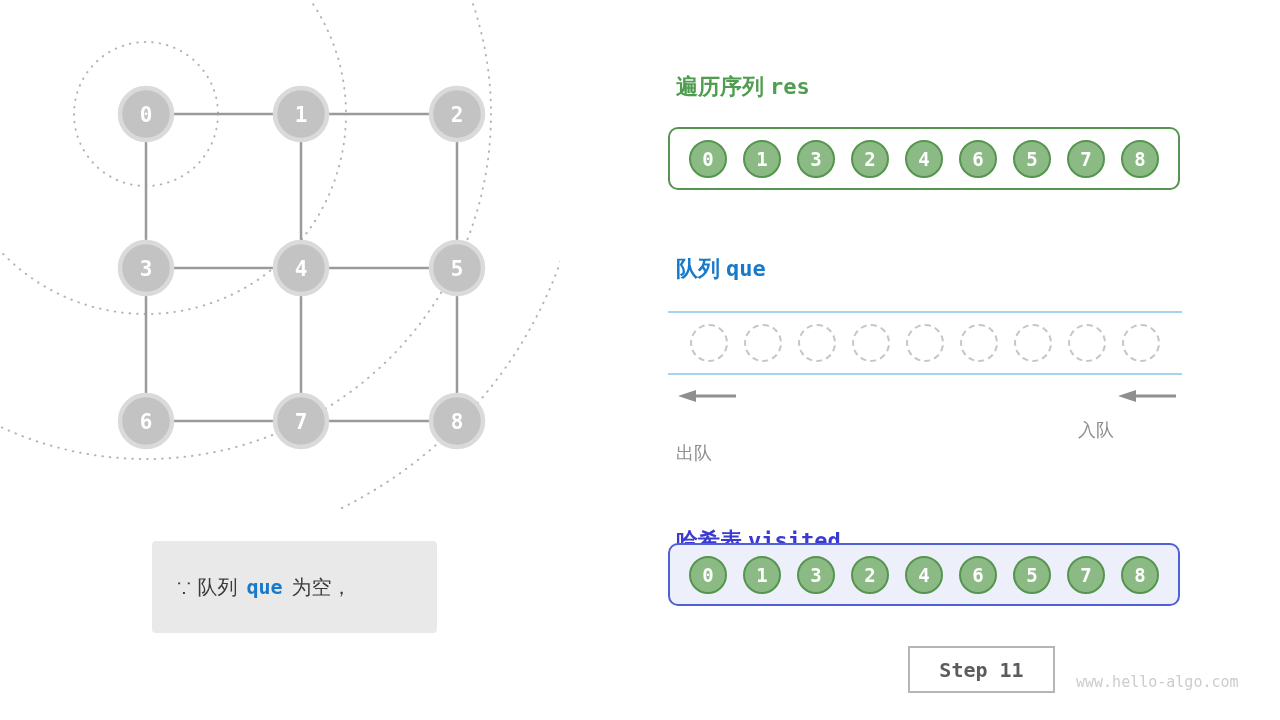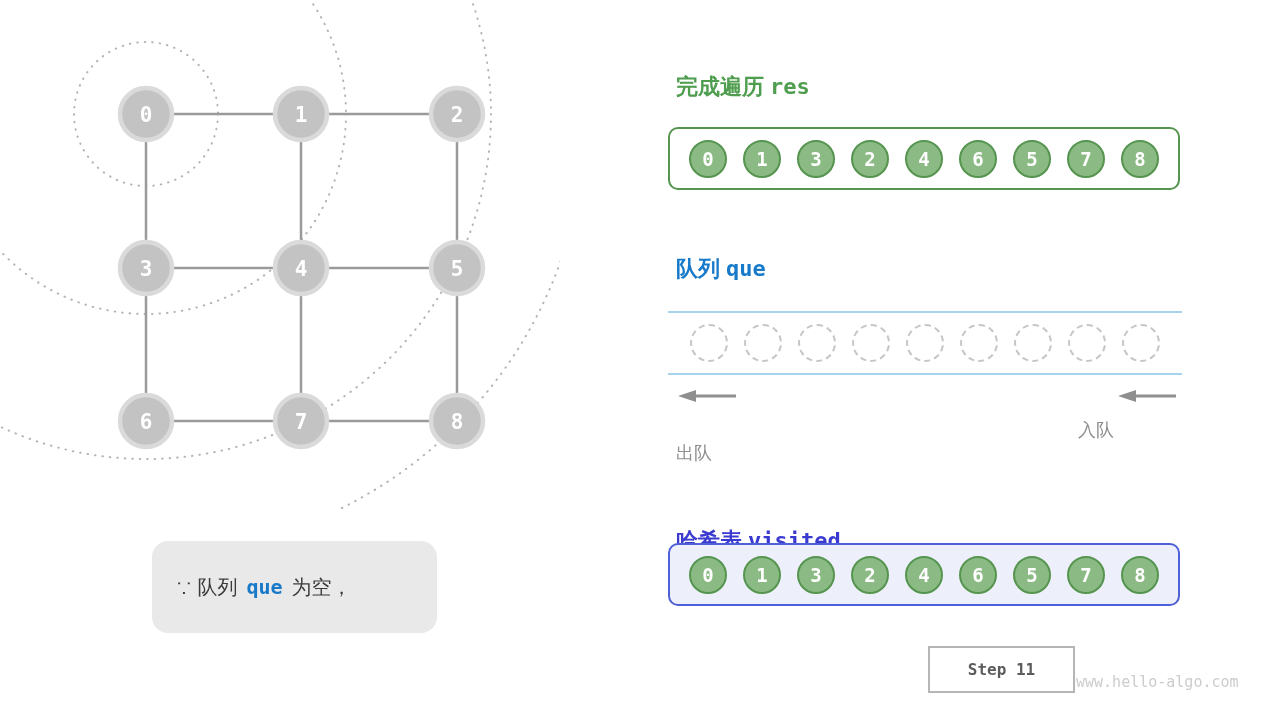--- a/index.html
+++ b/index.html
@@ -12,21 +12,21 @@
   #graph-svg{position:absolute;left:0;top:0;}
   .arc{fill:none;stroke:var(--arc-gray);stroke-width:2;stroke-dasharray:0.5 7;stroke-linecap:round;}
   .edge{stroke:var(--edge-gray);stroke-width:2.5;}
   .node{fill:var(--gray-node-fill);stroke:var(--gray-node-ring);stroke-width:4.5;}
   .node-label{fill:#ffffff;font-family:"DejaVu Sans Mono",monospace;font-size:21px;font-weight:bold;
     text-anchor:middle;dominant-baseline:central;}
 
   
   .note{
     position:absolute;left:152px;top:541px;width:285px;height:92px;background:var(--note-bg);
-    border-radius:16px;display:flex;flex-direction:column;justify-content:center;gap:12px;
+    border-radius:4px;display:flex;flex-direction:column;justify-content:center;gap:12px;
     padding-left:24px;box-sizing:border-box;font-size:20px;color:#3a3a3a;
   }
   .note-line{white-space:nowrap;}
   .note-code{font-family:"DejaVu Sans Mono",monospace;font-weight:bold;color:var(--blue-title);margin:0 9px;}
 
   
   .sec-title{position:absolute;left:676px;font-size:22px;font-weight:bold;white-space:nowrap;}
   .sec-title .code{font-family:"DejaVu Sans Mono",monospace;font-weight:bold;margin-left:6px;text-align:right;}
   .t-green{color:var(--green-title);}
   .t-blue{color:var(--blue-title);}
@@ -57,23 +57,23 @@
   .chip-row{width:100%;height:100%;}
 
   
   .arrow{position:absolute;}
   .arrow line{stroke:var(--arrow-gray);stroke-width:3;}
   .arrow polygon{fill:var(--arrow-gray);}
   .arrow-label{position:absolute;font-size:18px;color:var(--arrow-gray);white-space:nowrap;}
 
   
   .step-box{
-    position:absolute;left:928px;top:646px;width:147px;height:47px;background:#fff;
+    position:absolute;left:908px;top:646px;width:147px;height:47px;background:#fff;
     border:2px solid #b5b5b5;box-sizing:border-box;display:flex;align-items:center;justify-content:center;
-    font-family:"DejaVu Sans Mono",monospace;font-weight:bold;font-size:16px;color:var(--step-gray);
+    font-family:"DejaVu Sans Mono",monospace;font-weight:bold;font-size:20px;color:var(--step-gray);
   }
   .watermark{
     position:absolute;left:1076px;top:673px;font-family:"DejaVu Sans Mono",monospace;
     font-size:15px;color:var(--watermark-gray);white-space:nowrap;
   }
 </style>
 </head>
 <body>
 
 <div class="stage">
@@ -130,21 +130,21 @@
       <g>
         <circle class="node" cx="457" cy="421" r="26"></circle>
         <text class="node-label" x="457" y="422">8</text>
       </g>
     </svg>
 
   <div class="note">
     <div class="note-line"><span>∵ 队列</span><span class="note-code">que</span><span>为空，</span></div>
   </div>
 
-  <div class="sec-title t-green" style="top:72px;"><span>完成遍历</span><span class="code">res</span></div>
+  <div class="sec-title t-green" style="top:72px;"><span>遍历序列</span><span class="code">res</span></div>
   <div class="res-box">
     <div class="chip-row">
         <span class="chip green">0</span>
         <span class="chip green">1</span>
         <span class="chip green">3</span>
         <span class="chip green">2</span>
         <span class="chip green">4</span>
         <span class="chip green">6</span>
         <span class="chip green">5</span>
         <span class="chip green">7</span>

